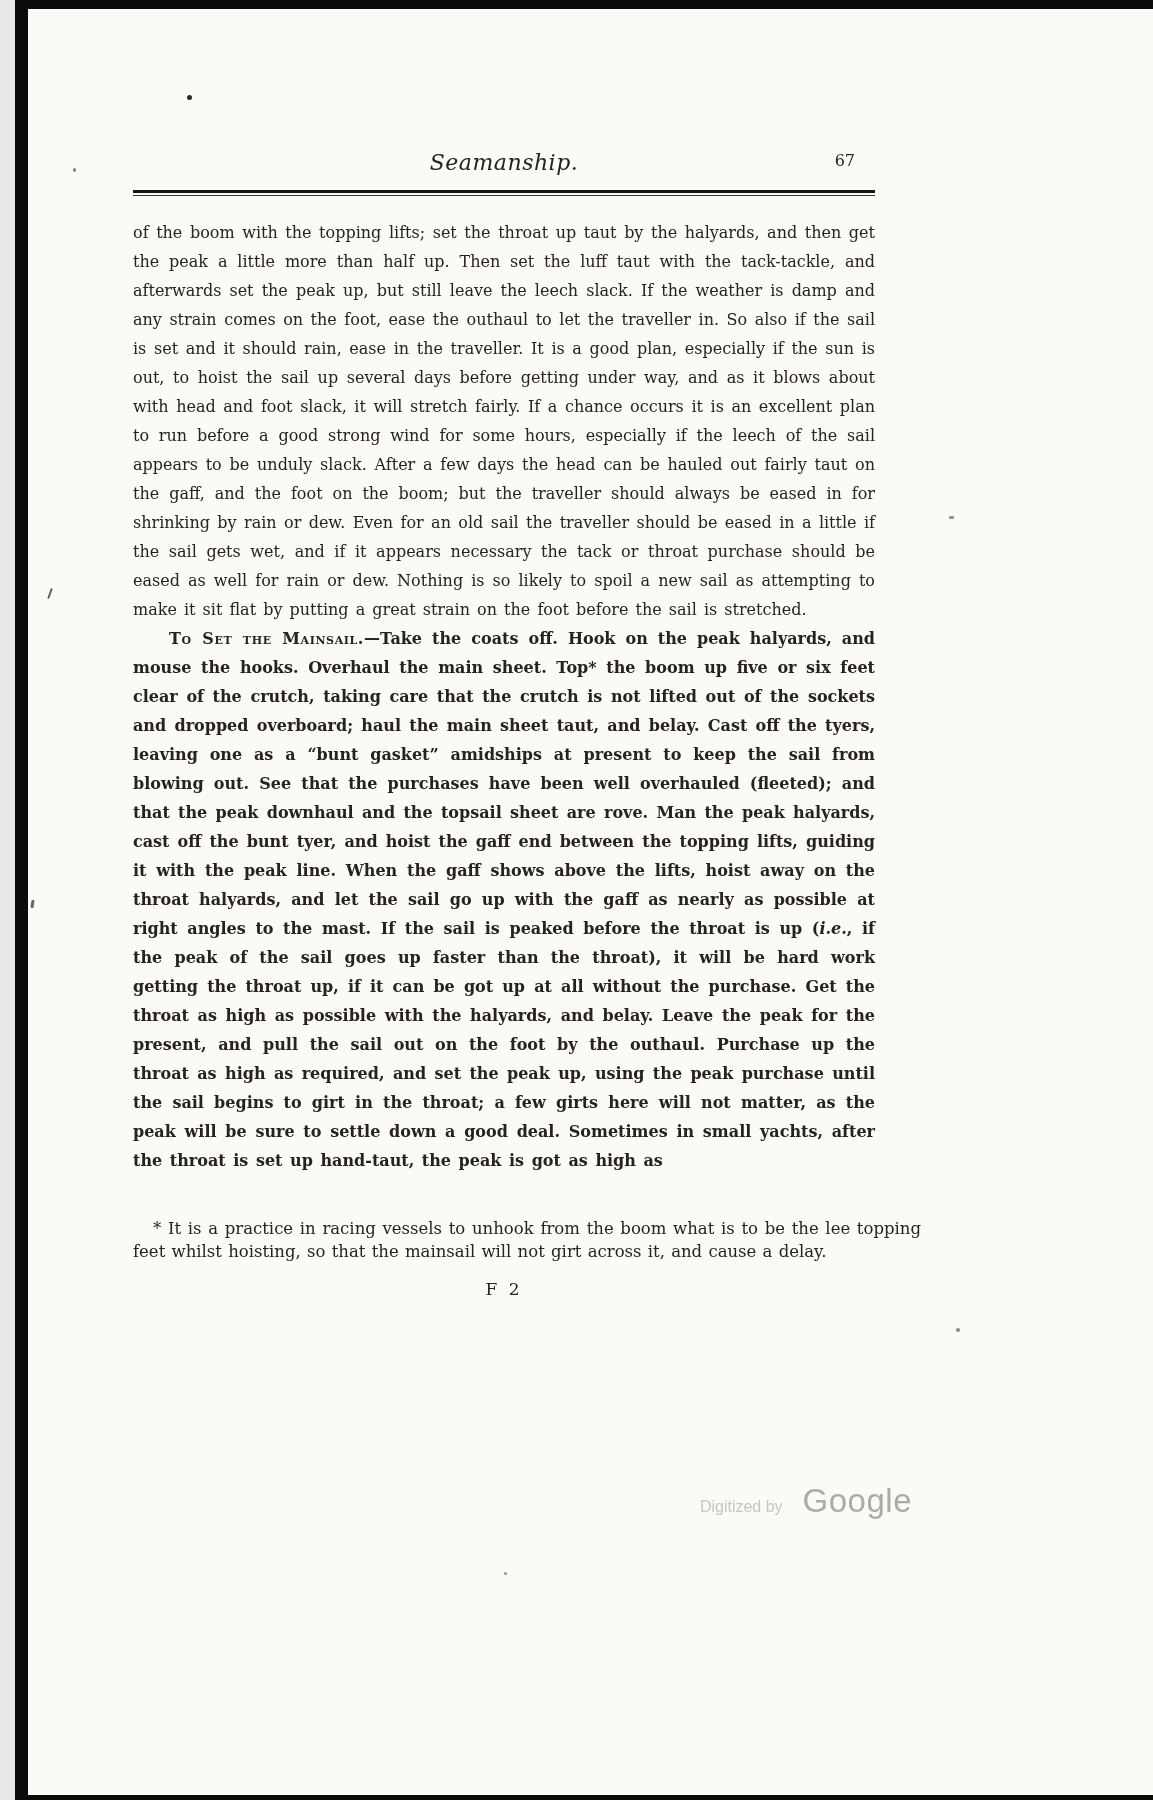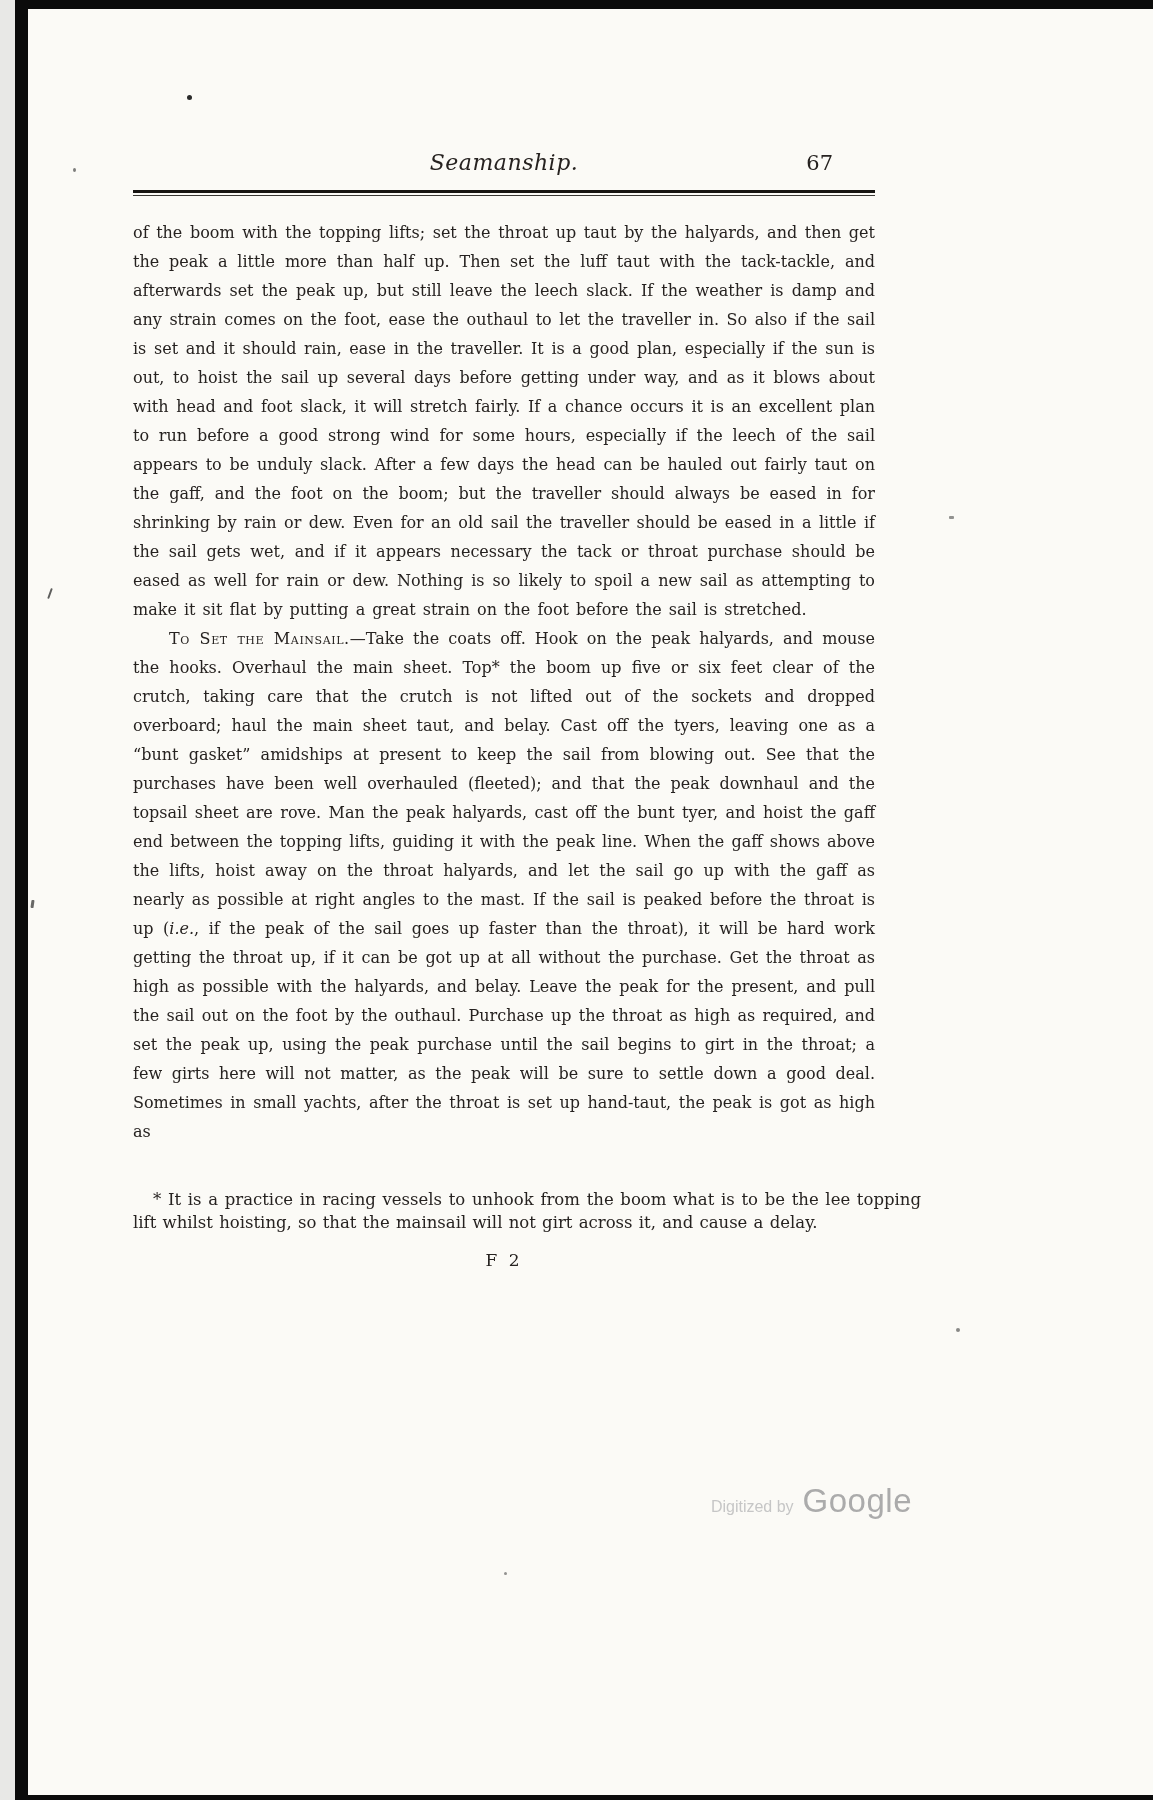--- a/index.html
+++ b/index.html
@@ -45,38 +45,38 @@
   }
   .head-title {
     position: absolute;
     left: 0; right: 0;
     text-align: center;
     font-style: italic;
     letter-spacing: 0.5px;
   }
   .head-number {
     position: absolute;
-    right: 42px;
+    right: 20px;
     top: 1px;
-    font-size: 21px;
+    font-size: 16px;
     font-style: normal;
   }
   .rule { margin-top: 6px; }
   .rule-thick { height: 3px; background: #171512; }
   .rule-thin  { height: 1px; background: #171512; margin-top: 2px; opacity: .85; }
 
   .body-text {
     margin-top: 22px;
     font-size: 16px;
     line-height: 29px;
     text-align: justify;
     word-spacing: 2px;
   }
   p.para { margin: 0; }
-  p.indent { text-indent: 36px; }
+  p.indent { text-indent: 36px; font-weight: bold; }
   .smallcaps { font-variant: small-caps; letter-spacing: 0.6px; }
   .italic { font-style: italic; }
 
   .footnote {
     margin-top: 42px;
     width: 788px;
     font-size: 16.5px;
     line-height: 23px;
     text-align: justify;
     text-indent: 20px;
@@ -89,21 +89,21 @@
     font-size: 17px;
     letter-spacing: 3px;
   }
 
   .watermark {
     position: absolute;
     top: 1482px;
     right: 256px;
     display: flex;
     align-items: baseline;
-    gap: 9px;
+    gap: 20px;
     user-select: none;
   }
   .wm-prefix {
     font-family: "Liberation Sans", sans-serif;
     font-size: 16px;
     color: #c6c6c6;
   }
   .wm-brand {
     font-family: Liberation Sans, sans-serif;
     font-size: 33px;
@@ -138,21 +138,21 @@
     <div class="rule">
       <div class="rule-thick"></div>
       <div class="rule-thin"></div>
     </div>
 
     <div class="body-text">
       <p class="para">of the boom with the topping lifts; set the throat up taut by the halyards, and then get the peak a little more than half up. Then set the luff taut with the tack-tackle, and afterwards set the peak up, but still leave the leech slack. If the weather is damp and any strain comes on the foot, ease the outhaul to let the traveller in. So also if the sail is set and it should rain, ease in the traveller. It is a good plan, especially if the sun is out, to hoist the sail up several days before getting under way, and as it blows about with head and foot slack, it will stretch fairly. If a chance occurs it is an excellent plan to run before a good strong wind for some hours, especially if the leech of the sail appears to be unduly slack. After a few days the head can be hauled out fairly taut on the gaff, and the foot on the boom; but the traveller should always be eased in for shrinking by rain or dew. Even for an old sail the traveller should be eased in a little if the sail gets wet, and if it appears necessary the tack or throat purchase should be eased as well for rain or dew. Nothing is so likely to spoil a new sail as attempting to make it sit flat by putting a great strain on the foot before the sail is stretched.</p>
       <p class="para indent"><span class="smallcaps">To Set the Mainsail.</span><span>—Take the coats off. Hook on the peak halyards, and mouse the hooks. Overhaul the main sheet. Top* the boom up five or six feet clear of the crutch, taking care that the crutch is not lifted out of the sockets and dropped overboard; haul the main sheet taut, and belay. Cast off the tyers, leaving one as a “bunt gasket” amidships at present to keep the sail from blowing out. See that the purchases have been well overhauled (fleeted); and that the peak downhaul and the topsail sheet are rove. Man the peak halyards, cast off the bunt tyer, and hoist the gaff end between the topping lifts, guiding it with the peak line. When the gaff shows above the lifts, hoist away on the throat halyards, and let the sail go up with the gaff as nearly as possible at right angles to the mast. If the sail is peaked before the throat is up (</span><span class="italic">i.e.</span><span>, if the peak of the sail goes up faster than the throat), it will be hard work getting the throat up, if it can be got up at all without the purchase. Get the throat as high as possible with the halyards, and belay. Leave the peak for the present, and pull the sail out on the foot by the outhaul. Purchase up the throat as high as required, and set the peak up, using the peak purchase until the sail begins to girt in the throat; a few girts here will not matter, as the peak will be sure to settle down a good deal. Sometimes in small yachts, after the throat is set up hand-taut, the peak is got as high as</span></p>
     </div>
 
-    <div class="footnote">* It is a practice in racing vessels to unhook from the boom what is to be the lee topping lift whilst hoisting, so that the mainsail will not girt across it, and cause a delay.</div>
+    <div class="footnote">* It is a practice in racing vessels to unhook from the boom what is to be the lee topping feet whilst hoisting, so that the mainsail will not girt across it, and cause a delay.</div>
 
     <div class="signature">F 2</div>
 
   </div>
 
   <div class="watermark">
     <span class="wm-prefix">Digitized by</span>
     <span class="wm-brand">Google</span>
   </div>
 

